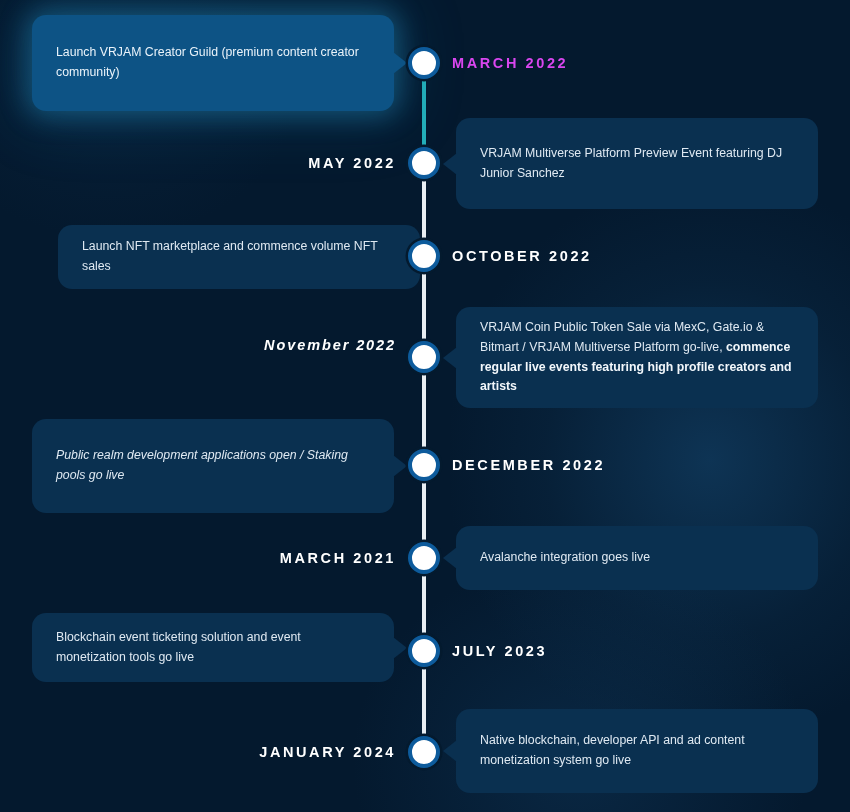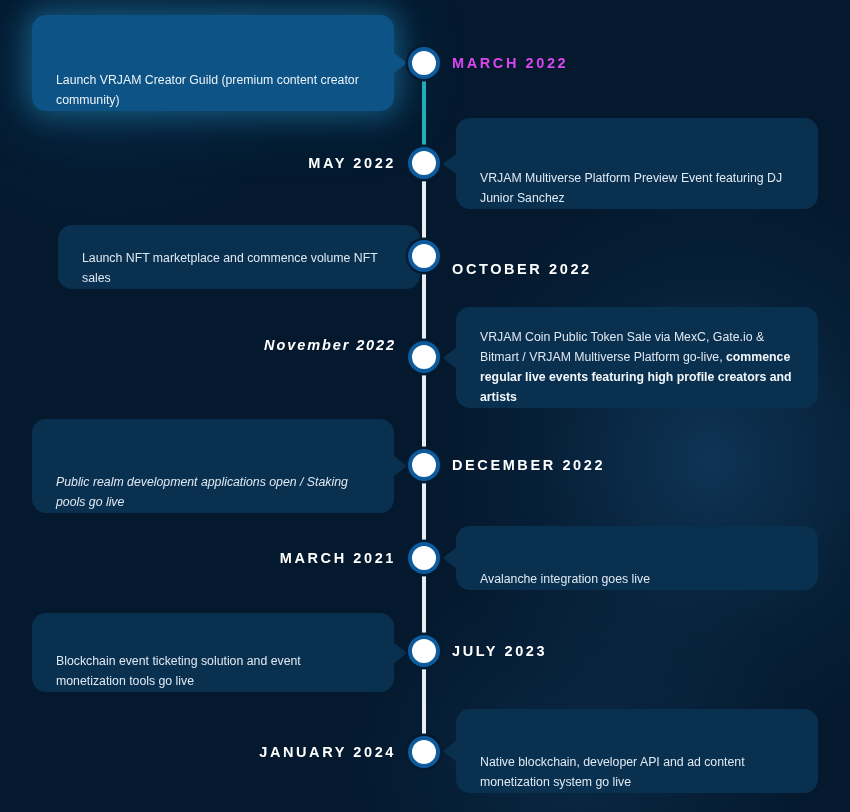--- a/index.html
+++ b/index.html
@@ -116,21 +116,21 @@
   
   .card {
     position: absolute;
     background: #0a3050;
     border-radius: 14px;
     color: #dfe9f2;
     font-size: 12.3px;
     line-height: 1.62;
     padding: 0 24px;
     display: flex;
-    align-items: flex-end;
+    align-items: center;
   }
   .card.left  { left: 32px;  width: 362px; }
   .card.right { left: 456px; width: 362px; }
 
   
   .card::after {
     content: "";
     position: absolute;
     top: 50%;
     margin-top: -11px;
@@ -182,21 +182,21 @@
           <span class="card-text"><span>VRJAM Multiverse Platform Preview Event featuring DJ Junior Sanchez</span></span>
         </div>
         <div class="node" style="top: 147px;"></div>
         <div class="date left" style="top: 156px; text-align: right;">MAY 2022</div>
       </div>
       <div class="row" style="top: 0px;">
         <div class="card left" style="top: 225px; height: 64px; margin-left: 26px;">
           <span class="card-text"><span>Launch NFT marketplace and commence volume NFT sales</span></span>
         </div>
         <div class="node" style="top: 240px;"></div>
-        <div class="date right" style="top: 262px;">OCTOBER 2022</div>
+        <div class="date right" style="top: 249px;">OCTOBER 2022</div>
       </div>
       <div class="row" style="top: 0px;">
         <div class="card right" style="top: 307px; height: 101px;">
           <span class="card-text"><span>VRJAM Coin Public Token Sale via MexC, Gate.io &amp; Bitmart / VRJAM Multiverse Platform go-live, </span><span class="em">commence regular live events featuring high profile creators and artists</span></span>
         </div>
         <div class="node" style="top: 341px;"></div>
         <div class="date left mixed" style="top: 338px; font-style: italic;">November 2022</div>
       </div>
       <div class="row" style="top: 0px;">
         <div class="card left" style="top: 419px; height: 94px; font-style: italic;">
@@ -206,21 +206,21 @@
         <div class="date right" style="top: 458px;">DECEMBER 2022</div>
       </div>
       <div class="row" style="top: 0px;">
         <div class="card right" style="top: 526px; height: 64px;">
           <span class="card-text"><span>Avalanche integration goes live</span></span>
         </div>
         <div class="node" style="top: 542px;"></div>
         <div class="date left" style="top: 551px;">MARCH 2021</div>
       </div>
       <div class="row" style="top: 0px;">
-        <div class="card left" style="top: 613px; height: 79px;">
+        <div class="card left" style="top: 613px; height: 69px;">
           <span class="card-text"><span>Blockchain event ticketing solution and event monetization tools go live</span></span>
         </div>
         <div class="node" style="top: 635px;"></div>
         <div class="date right" style="top: 644px;">JULY 2023</div>
       </div>
       <div class="row" style="top: 0px;">
         <div class="card right" style="top: 709px; height: 84px;">
           <span class="card-text"><span>Native blockchain, developer API and ad content monetization system go live</span></span>
         </div>
         <div class="node" style="top: 736px;"></div>

